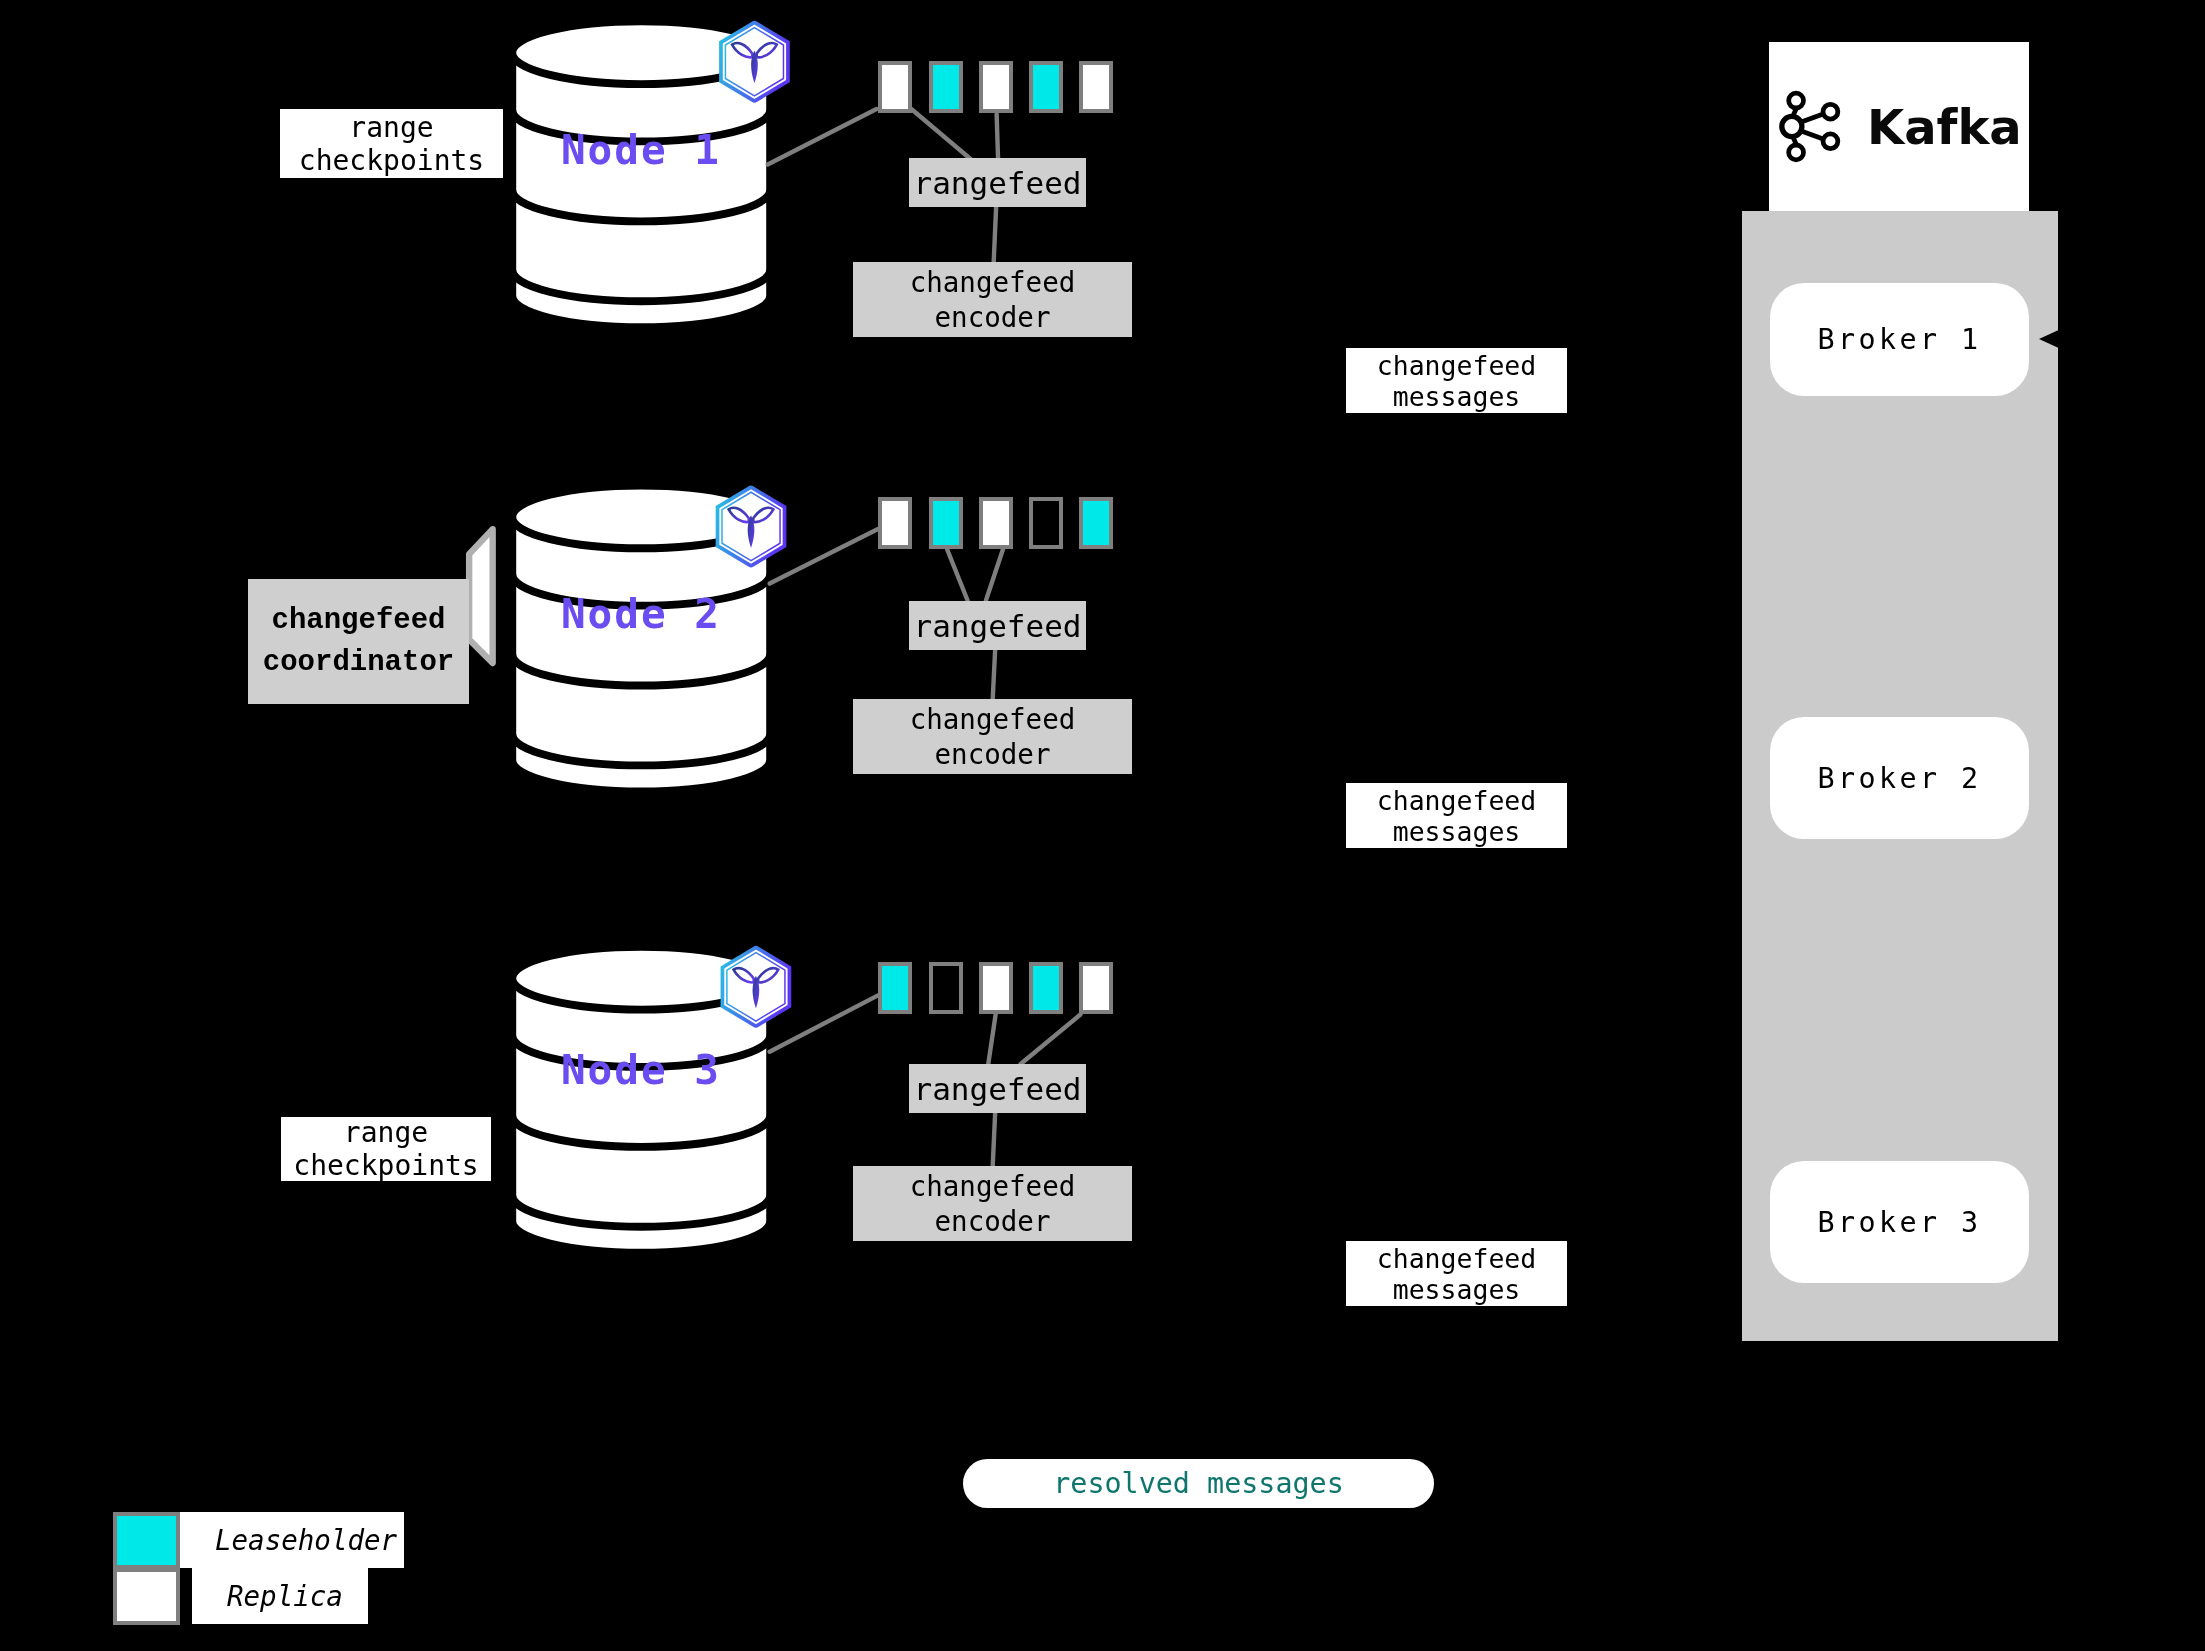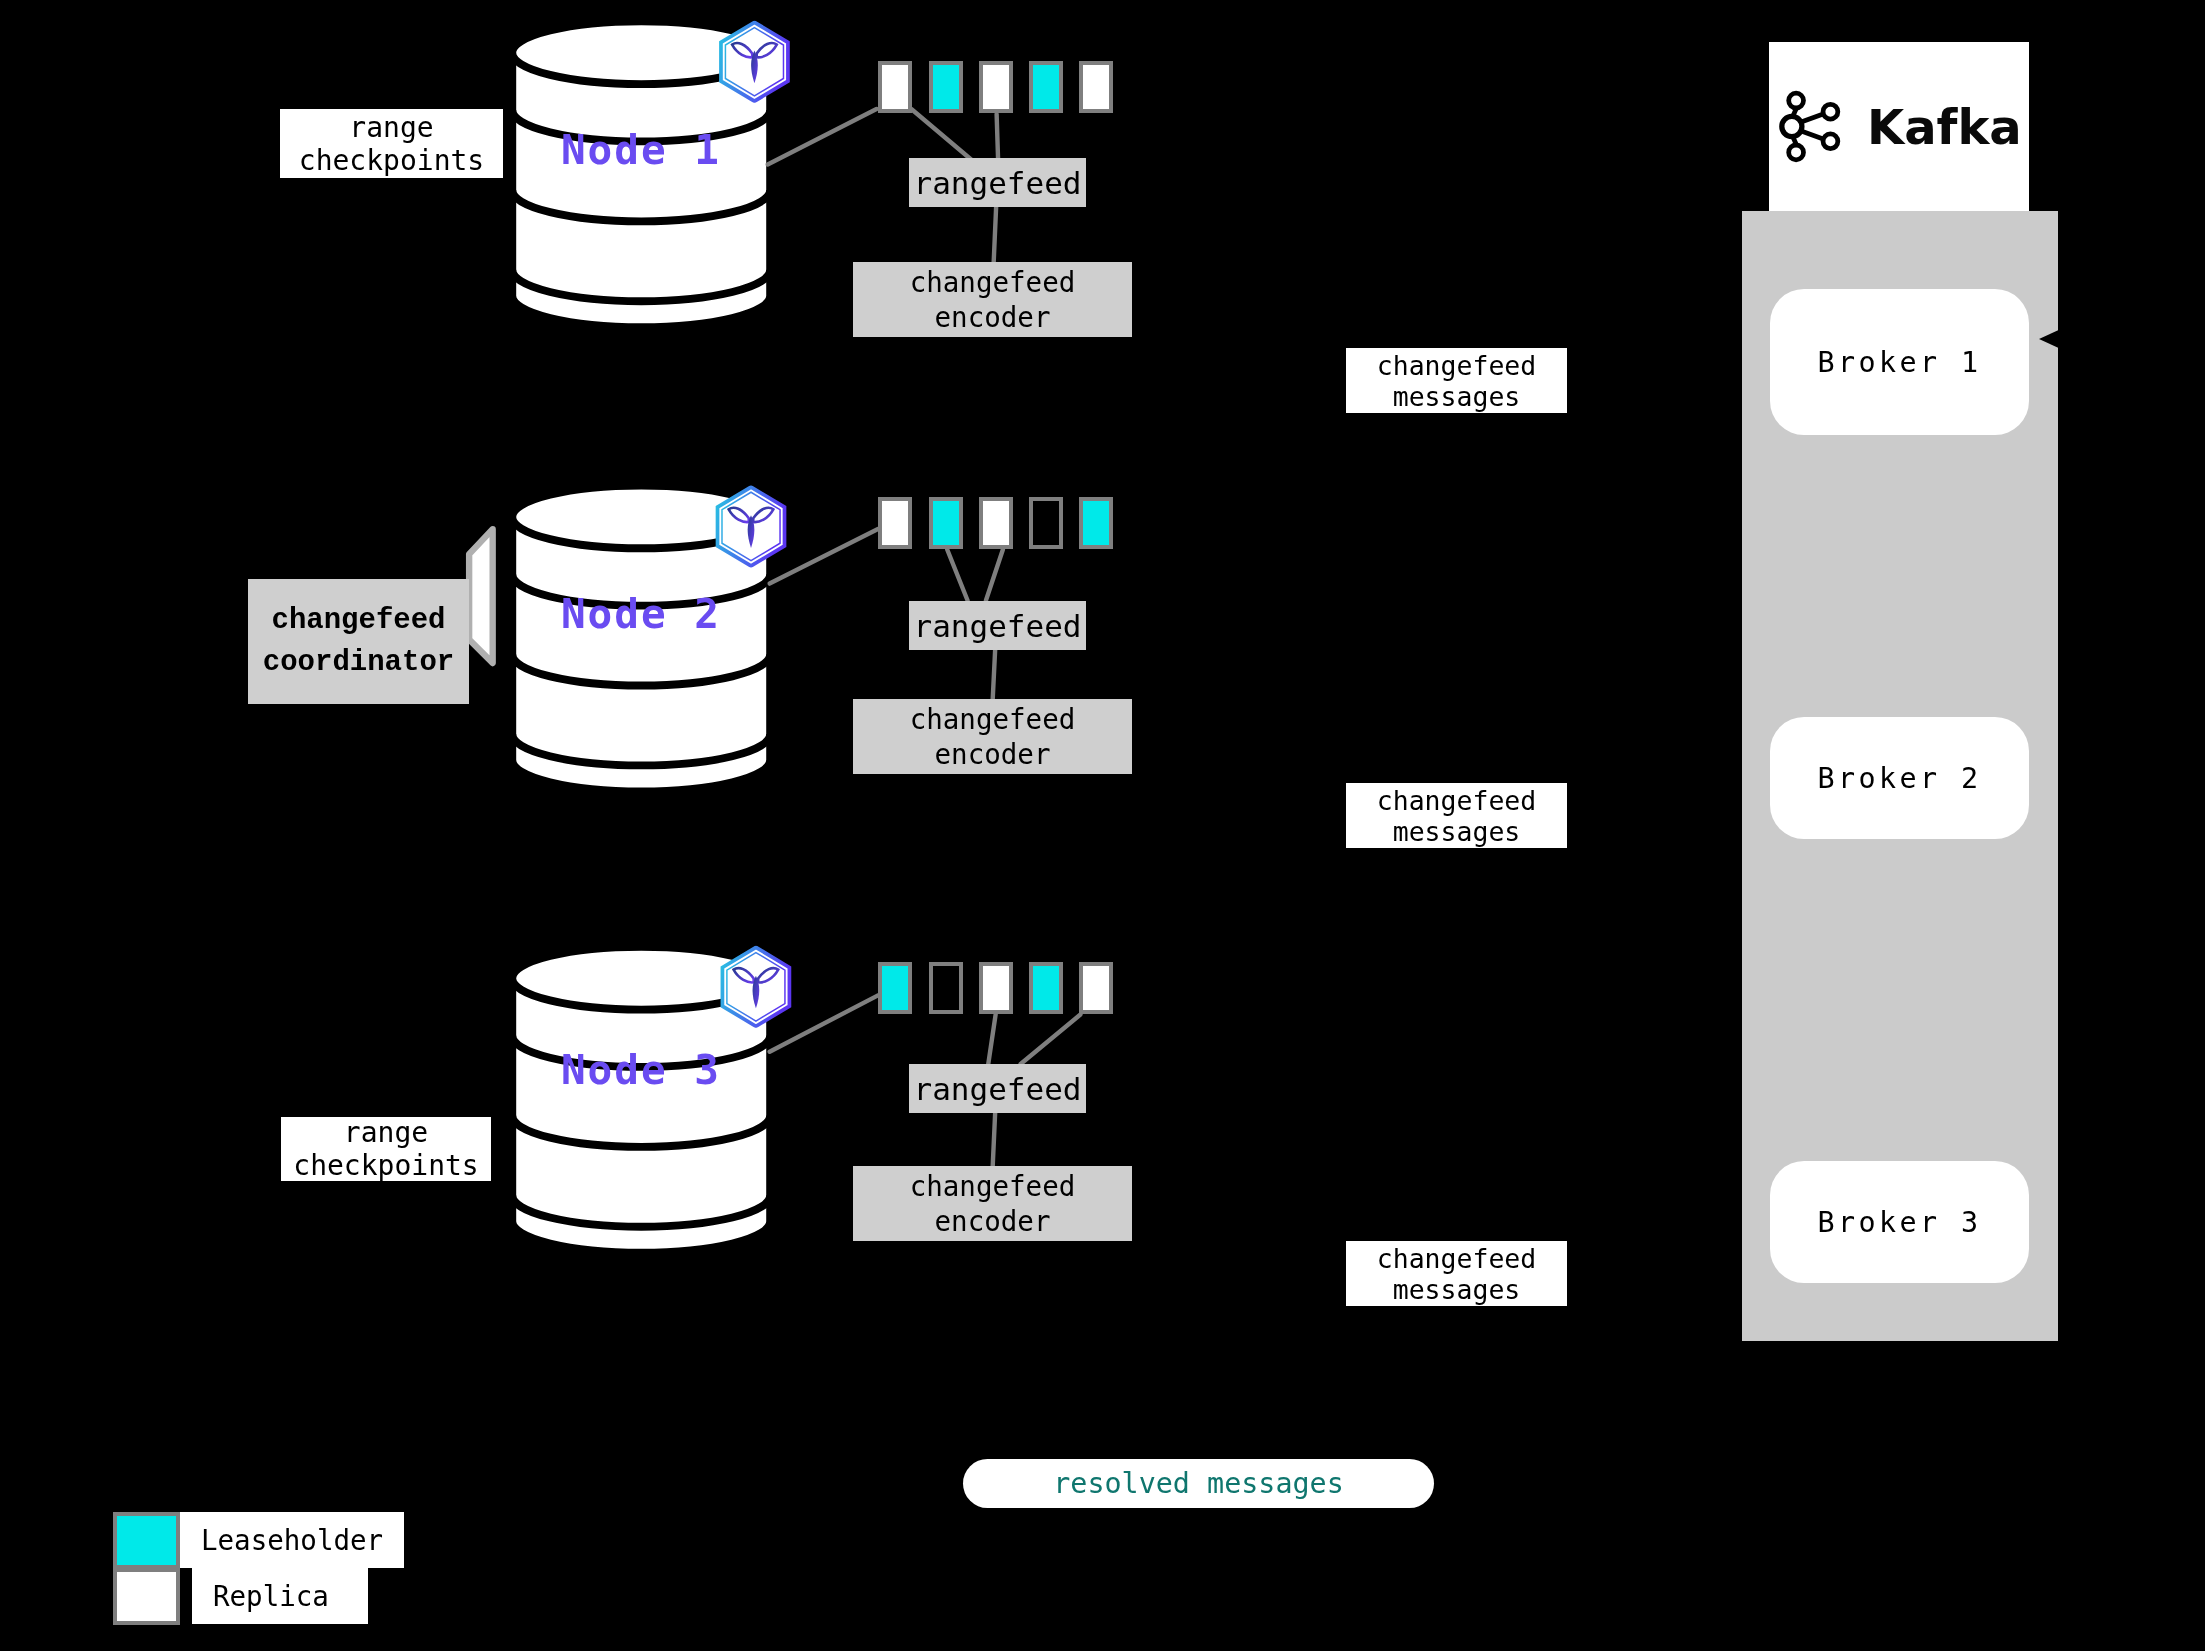--- a/index.html
+++ b/index.html
@@ -15,21 +15,21 @@
   .node-label{font-weight:bold;font-size:41px;letter-spacing:2px;text-align:center;}
   .range-sq{border:4.9px solid #7f7f7f;background:#000;}
   .kafka-panel{background:#cbcbcb;}
   .kafka-logo-box{background:#fff;display:flex;align-items:center;justify-content:center;gap:16.7px;}
   .kafka-brand{font-family:"DejaVu Sans", sans-serif;font-weight:bold;font-size:48px;color:#0a0a0a;}
   .broker{background:#fff;border-radius:34px;display:flex;align-items:center;justify-content:center;
           font-size:28.4px;letter-spacing:3.4px;color:#000;}
   .pill{background:#fff;border-radius:25.5px;display:flex;align-items:center;justify-content:center;
         font-size:28.4px;color:#0f766e;}
   .legend-swatch{border:4.9px solid #7f7f7f;}
-  .legend-label{background:#fff;color:#000;font-size:27.5px;display:flex;align-items:center;padding-left:21px;}
+  .legend-label{background:#fff;color:#000;font-size:27.5px;display:flex;align-items:center;padding-left:35px;font-style:italic;}
   .arrowhead{width:0;height:0;border-top:11.3px solid transparent;border-bottom:11.3px solid transparent;
              border-right:24.5px solid #000;}
 </style>
 </head>
 <body>
 
 <div id="canvas">
 
   <svg id="diagram-layer" viewBox="0 0 4498 3369" xmlns="http://www.w3.org/2000/svg">
     <defs>
@@ -155,21 +155,21 @@
         <circle cx="38" cy="26" r="14" stroke-width="9"></circle>
         <circle cx="30" cy="75" r="19" stroke-width="10"></circle>
         <circle cx="38" cy="124" r="14" stroke-width="9"></circle>
         <circle cx="103" cy="47" r="14" stroke-width="9"></circle>
         <circle cx="103" cy="103" r="14" stroke-width="9"></circle>
       </g>
     </svg>
     <span class="kafka-brand">Kafka</span>
   </div>
 
-  <div class="abs broker" style="left:1770px;top:289px;width:259px;height:146px;">Broker 1</div>
+  <div class="abs broker" style="left:1770px;top:283px;width:259px;height:113px;">Broker 1</div>
   <div class="abs broker" style="left:1770px;top:717px;width:259px;height:122px;">Broker 2</div>
   <div class="abs broker" style="left:1770px;top:1161px;width:259px;height:122px;">Broker 3</div>
 
   <div class="abs arrowhead" style="left:2039px;top:328px;"></div>
 
   <div class="abs pill" style="left:963px;top:1459px;width:471px;height:49px;">resolved messages</div>
 
   <div class="abs legend-swatch" style="left: 113px; top: 1512px; width: 67px; height: 57px; background: rgb(0, 233, 233);"></div>
   <div class="abs legend-label" style="left:180px;top:1512px;width:224px;height:56px;">Leaseholder</div>
   <div class="abs legend-swatch" style="left: 113px; top: 1568px; width: 67px; height: 57px; background: rgb(255, 255, 255);"></div>

